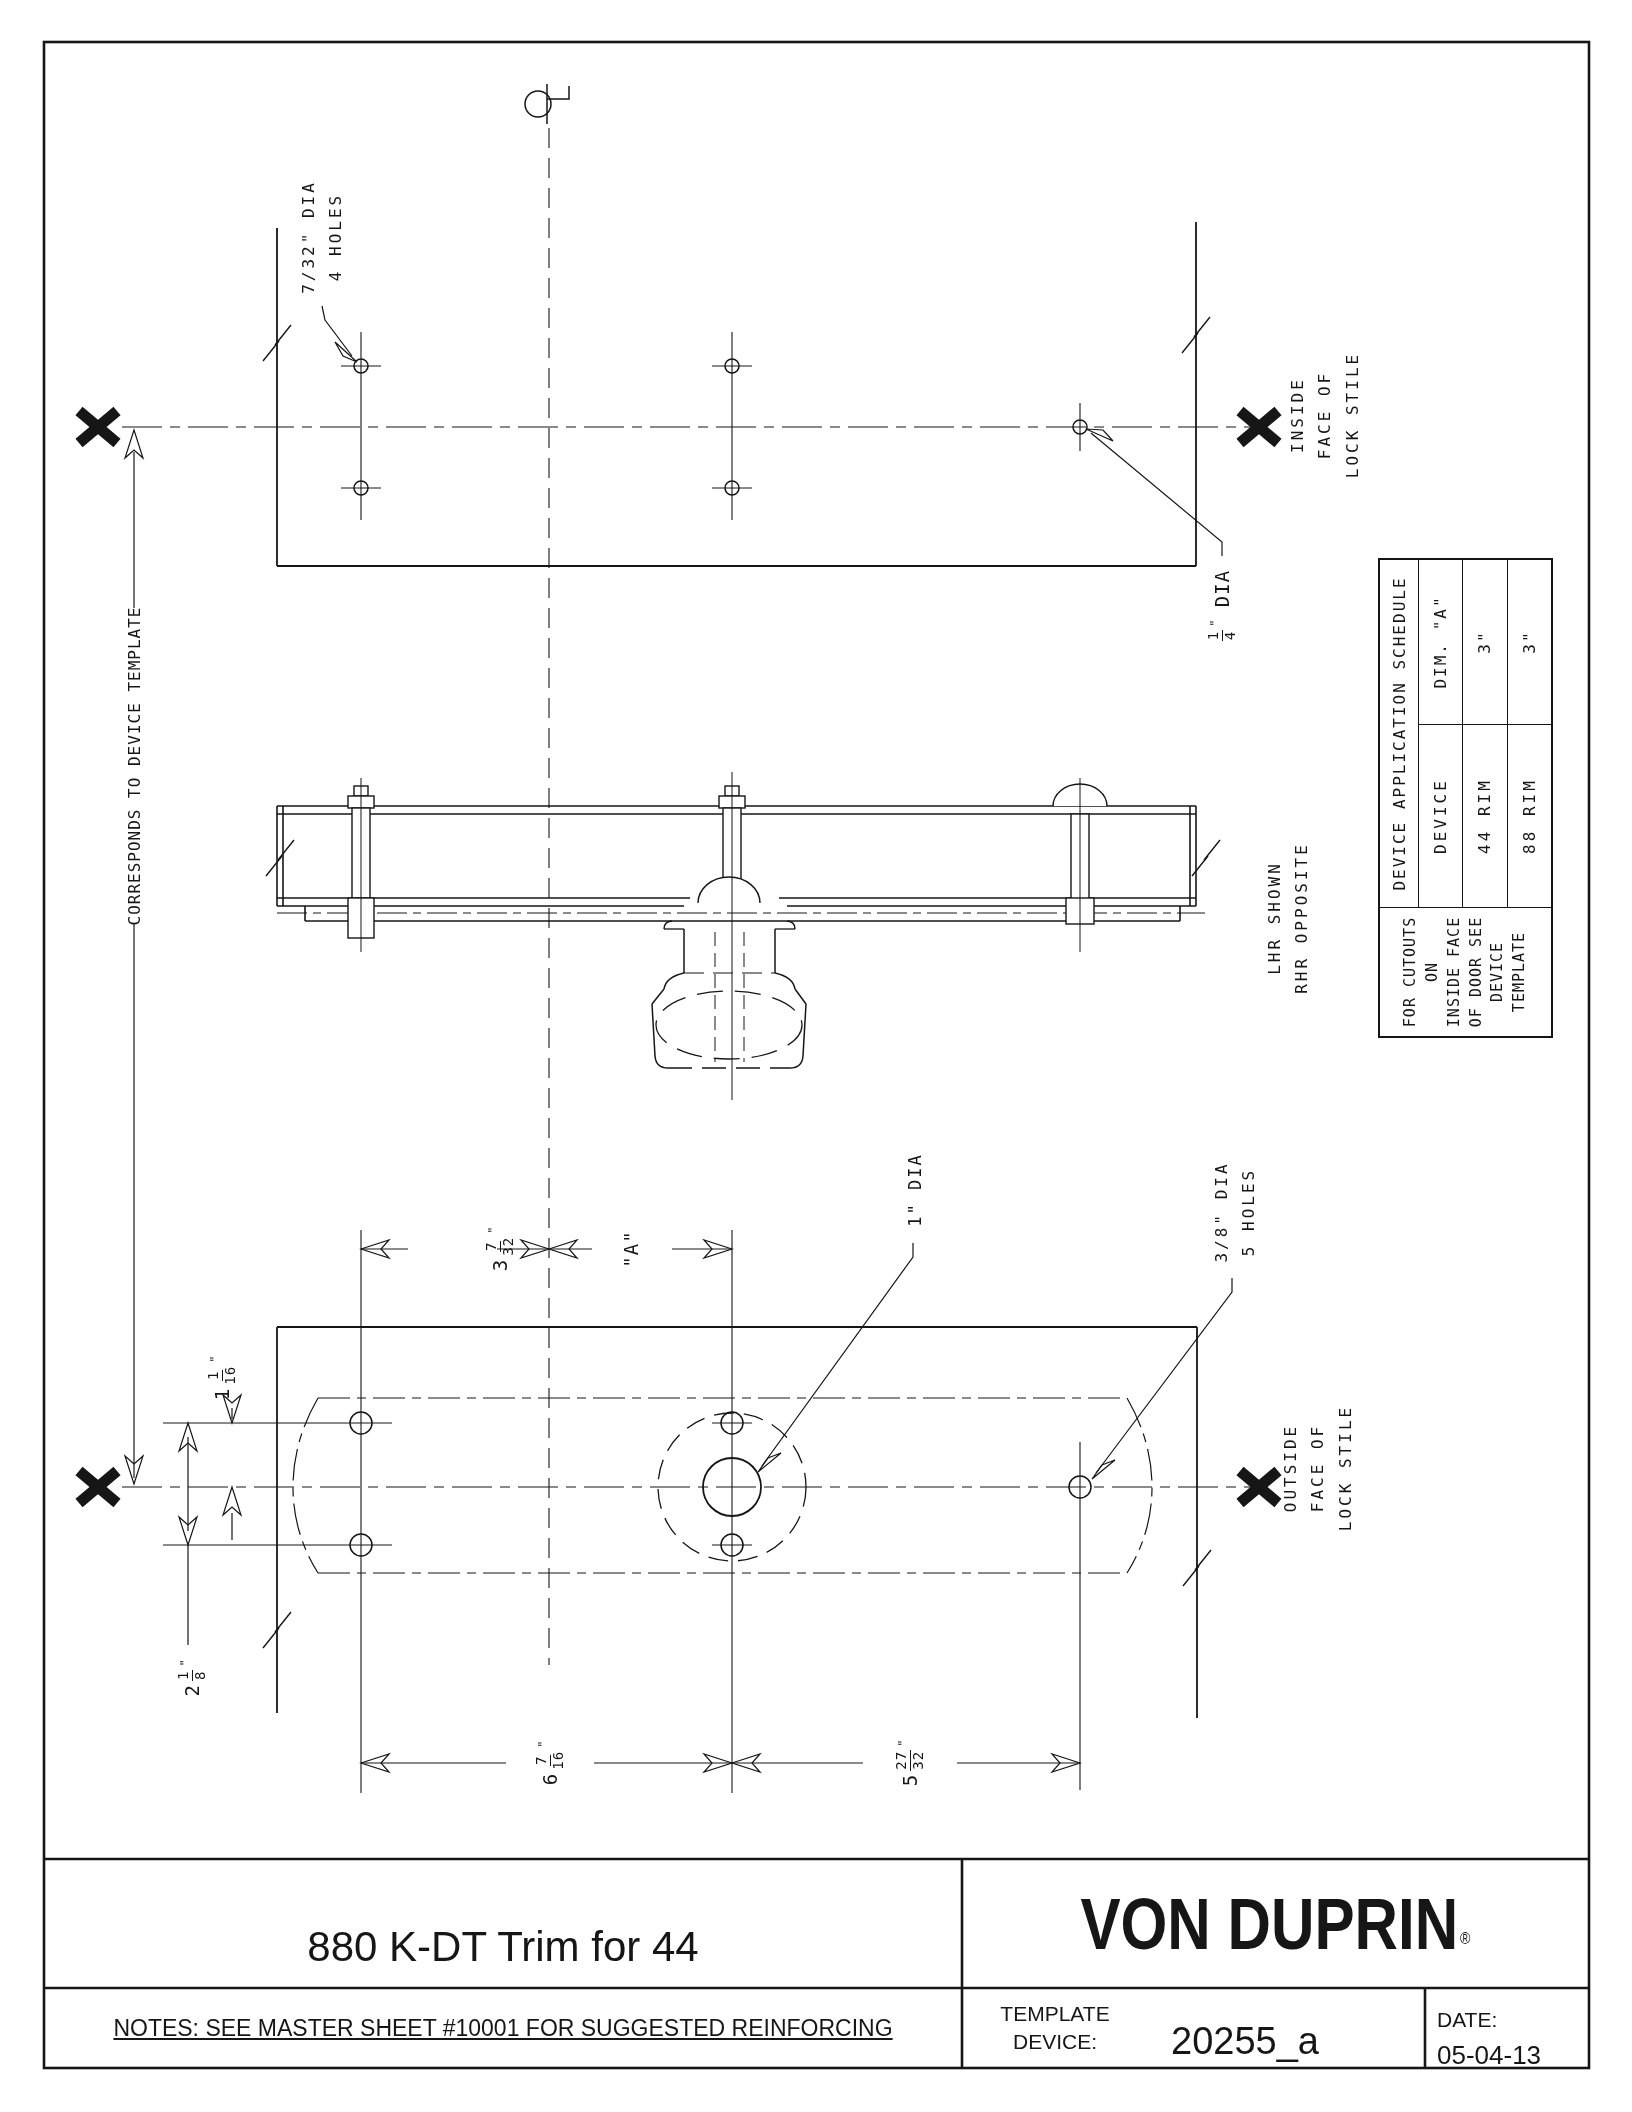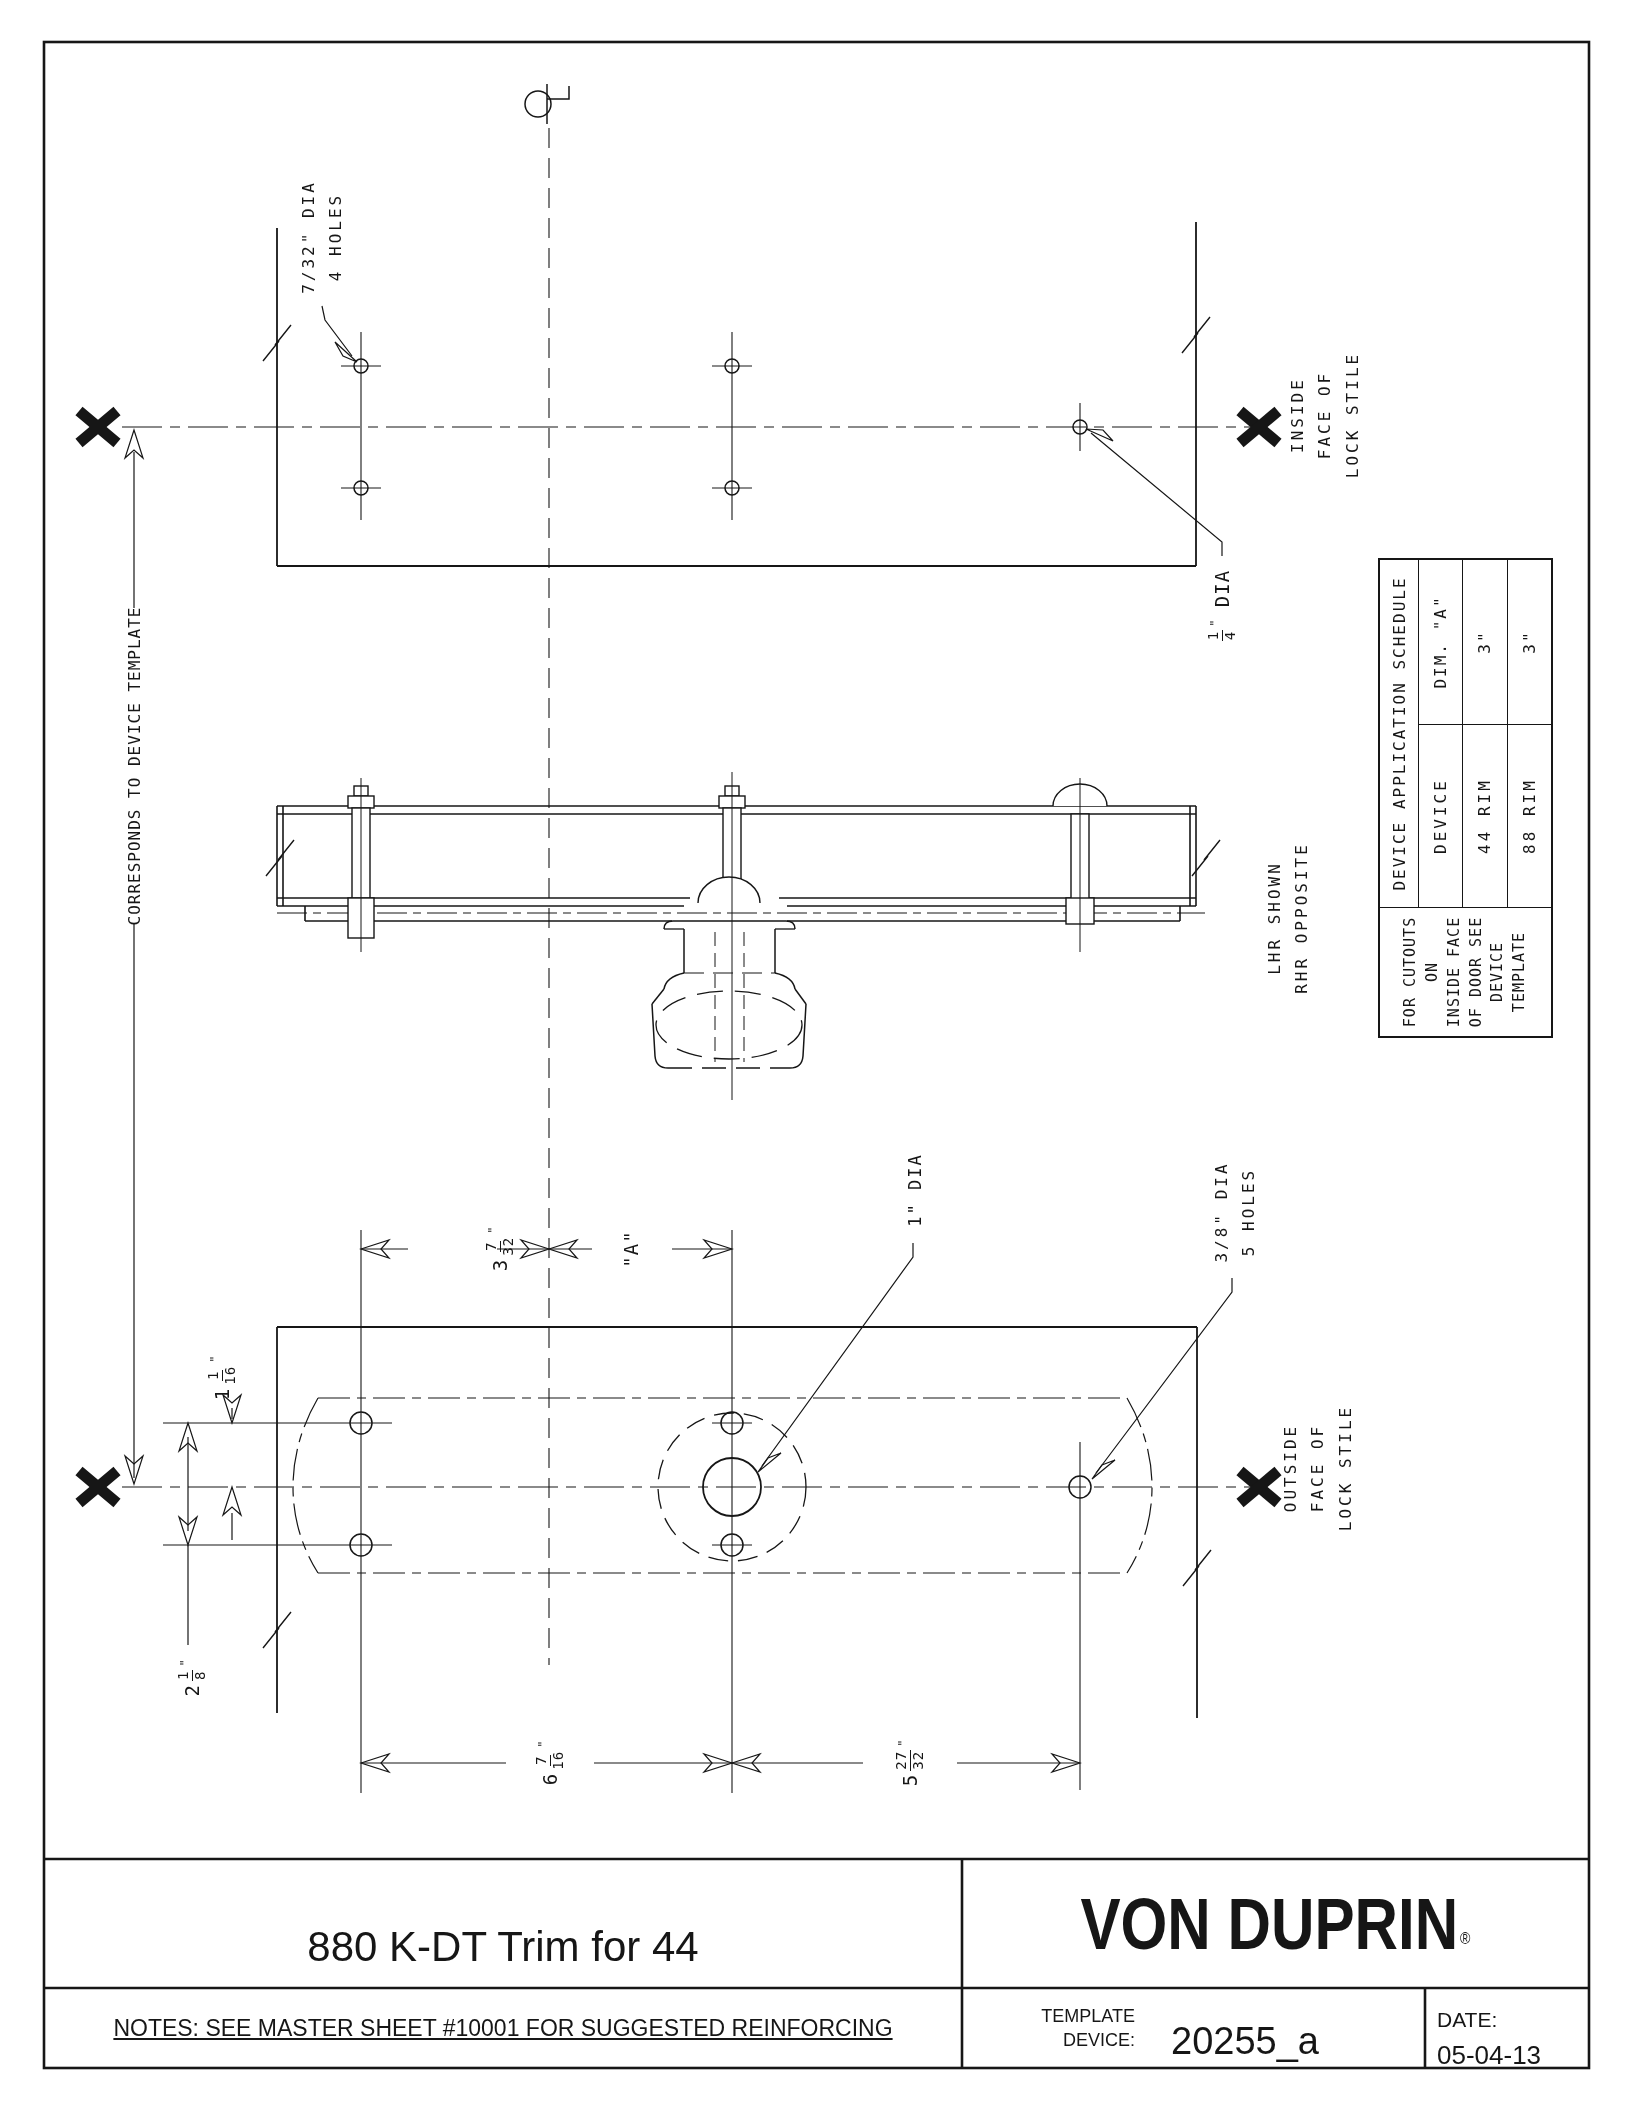--- a/index.html
+++ b/index.html
@@ -30,22 +30,22 @@
   #schedule .c2{flex:1;display:flex;align-items:center;justify-content:center;letter-spacing:2px;}
   
   .tb{position:absolute;display:flex;align-items:center;justify-content:center;color:#161616;}
   #tb-title{left:44px;top:1859px;width:918px;height:129px;flex-direction:column;
             font-family:"Liberation Sans",sans-serif;font-size:42px;line-height:1.22;text-align:center;margin-top:23px;}
   #tb-brand{left:962px;top:1859px;width:627px;height:129px;font-family:"Liberation Sans",sans-serif;
             font-weight:bold;font-size:64px;letter-spacing:0px;transform-origin:center;justify-content:center;}
   #tb-brand .brand-inner{transform:scaleX(0.94) scaleY(1.12);}
   #tb-brand sup{font-size:15px;font-weight:normal;margin-left:2px;top:18px;position:relative;}
   #tb-notes{left:44px;top:1988px;width:918px;height:80px;font-family:"Liberation Sans",sans-serif;font-size:23px;text-decoration:underline;}
-  #tb-template{left:975px;top:1988px;width:160px;height:80px;flex-direction:column;align-items:flex-end;
-            justify-content:center;font-family:"Liberation Sans",sans-serif;font-size:18px;line-height:1.35;}
+  #tb-template{left:975px;top:1988px;width:160px;height:80px;flex-direction:column;align-items:center;
+            justify-content:center;font-family:"Liberation Sans",sans-serif;font-size:21px;line-height:1.35;}
   #tb-number{left:1130px;top:1988px;width:230px;height:80px;font-family:"Liberation Sans",sans-serif;font-size:38px;margin-top:13px;}
   #tb-date{left:1437px;top:1988px;width:150px;height:103px;flex-direction:column;align-items:flex-start;
             justify-content:center;font-family:Liberation Sans, sans-serif;font-size:21px;line-height:1.5;}
   #tb-date .dv{font-size:26px;}
 </style>
 </head>
 <body>
 
 <div id="sheet">
 

